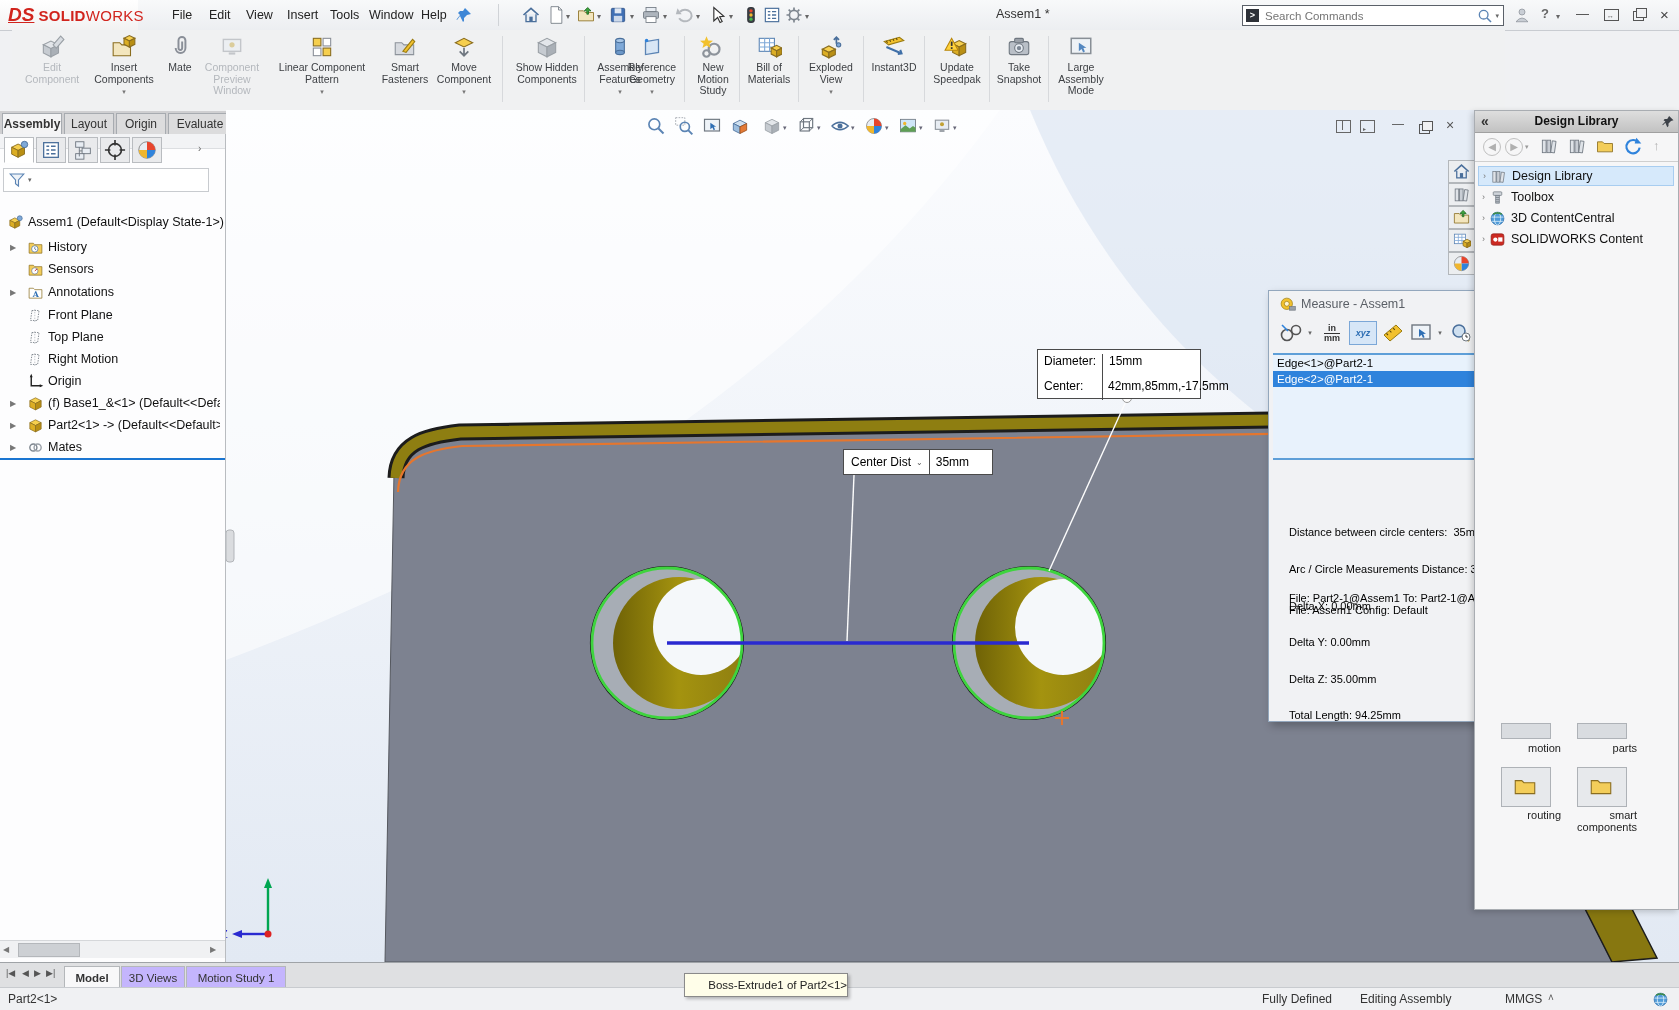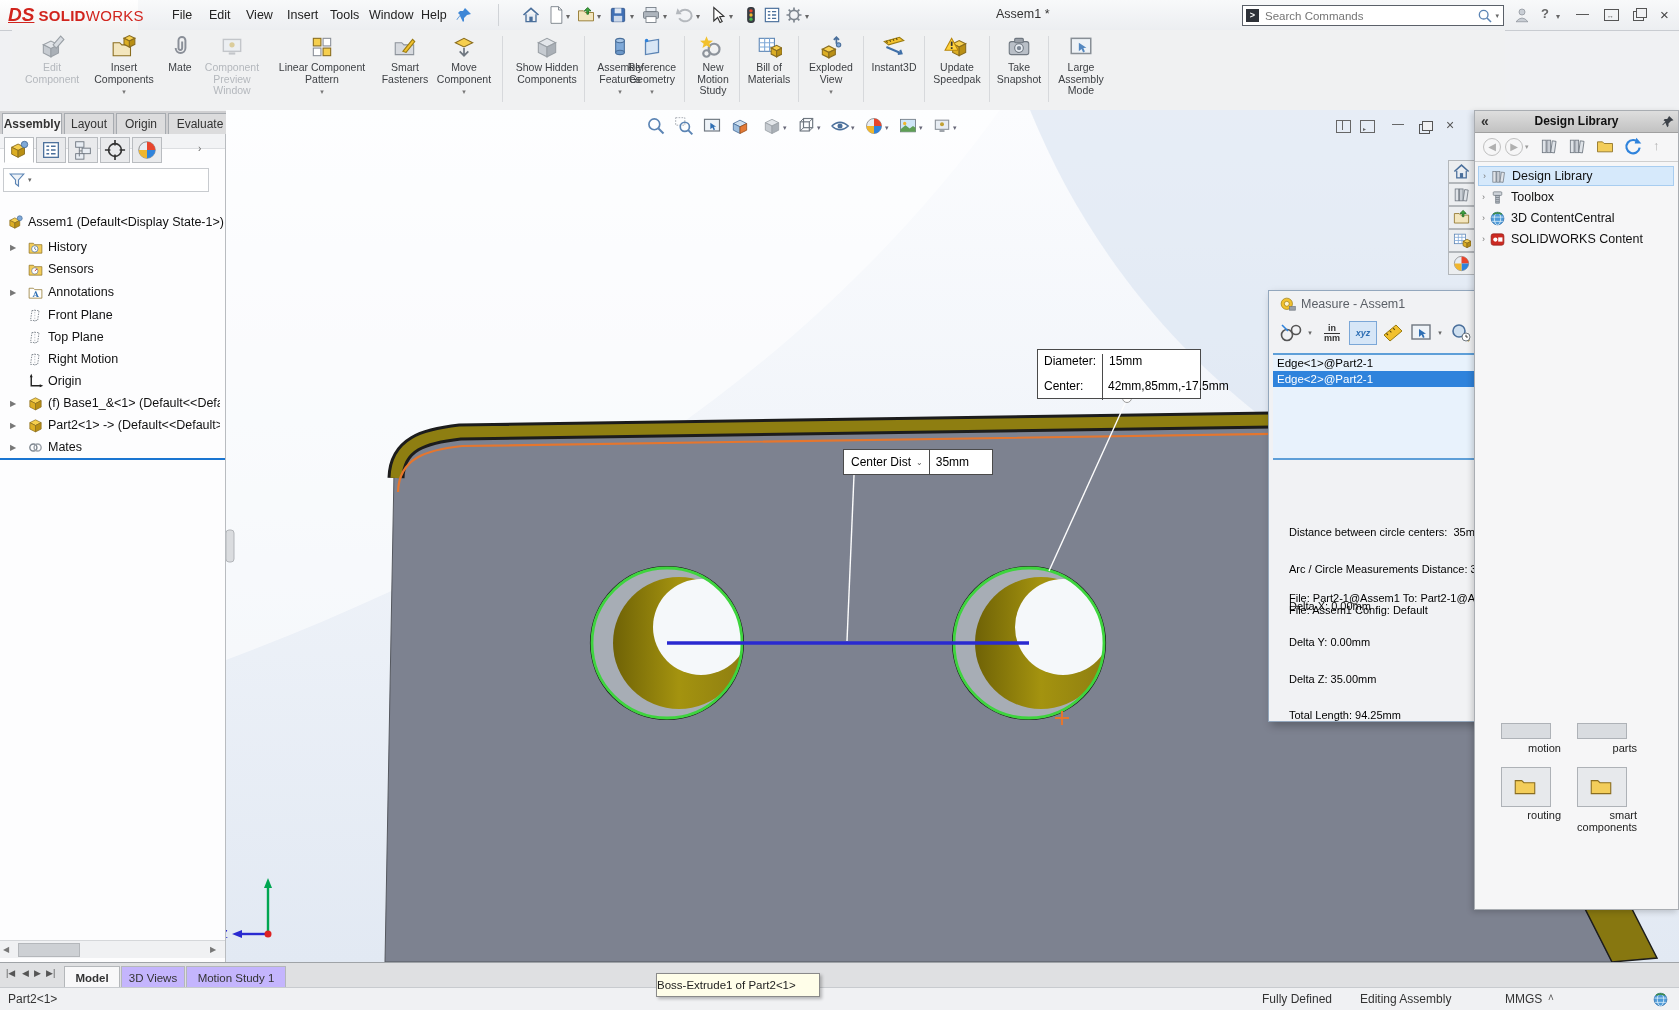--- a/index.html
+++ b/index.html
@@ -72,22 +72,22 @@
   
   .tp-tab{position:absolute;left:1448px;width:27px;height:23px;background:#eceef0;border:1px solid #b3b7bb;
           border-right:none;box-sizing:border-box;}
   
   #mtabs{left:0;top:962px;width:1679px;height:25px;background:#dfe0e2;border-top:1px solid #9fa3a7;box-sizing:border-box;}
   .navb{position:absolute;top:5px;font-size:9px;color:#555;}
   .mtab{position:absolute;top:3px;height:22px;line-height:22px;text-align:center;font-size:11.5px;color:#333;
         border:1px solid #b4b7ba;border-bottom:none;background:#c4b5fd;box-sizing:border-box;}
   .mtab.active{background:#f8f8f9;font-weight:bold;}
   #statusbar{left:0;top:987px;width:1679px;height:23px;background:#f0f1f3;border-top:1px solid #c8cbcf;box-sizing:border-box;font-size:12px;color:#333;}
-  #tooltip{left:656px;top:973px;width:162px;height:22px;background:#fffee9;border:1px solid #8a8a8a;
-           box-shadow:2px 2px 3px rgba(0,0,0,.25);font-size:11.5px;line-height:22px;text-align:left;color:#222;z-index:60;}
+  #tooltip{left:684px;top:973px;width:162px;height:22px;background:#fffee9;border:1px solid #8a8a8a;
+           box-shadow:2px 2px 3px rgba(0,0,0,.25);font-size:11.5px;line-height:22px;text-align:right;color:#222;z-index:60;}
   .restore-ic{display:inline-block;width:9px;height:8px;border:1px solid #555;position:relative;top:1px;}
   .restore-ic:before{content:"";position:absolute;left:2px;top:-4px;width:9px;height:8px;border:1px solid #555;background:#f0f1f3;}
 </style>
 </head>
 <body>
 
 <div id="app" class="nosel">
 
 
 <svg width="0" height="0" style="position:absolute">

